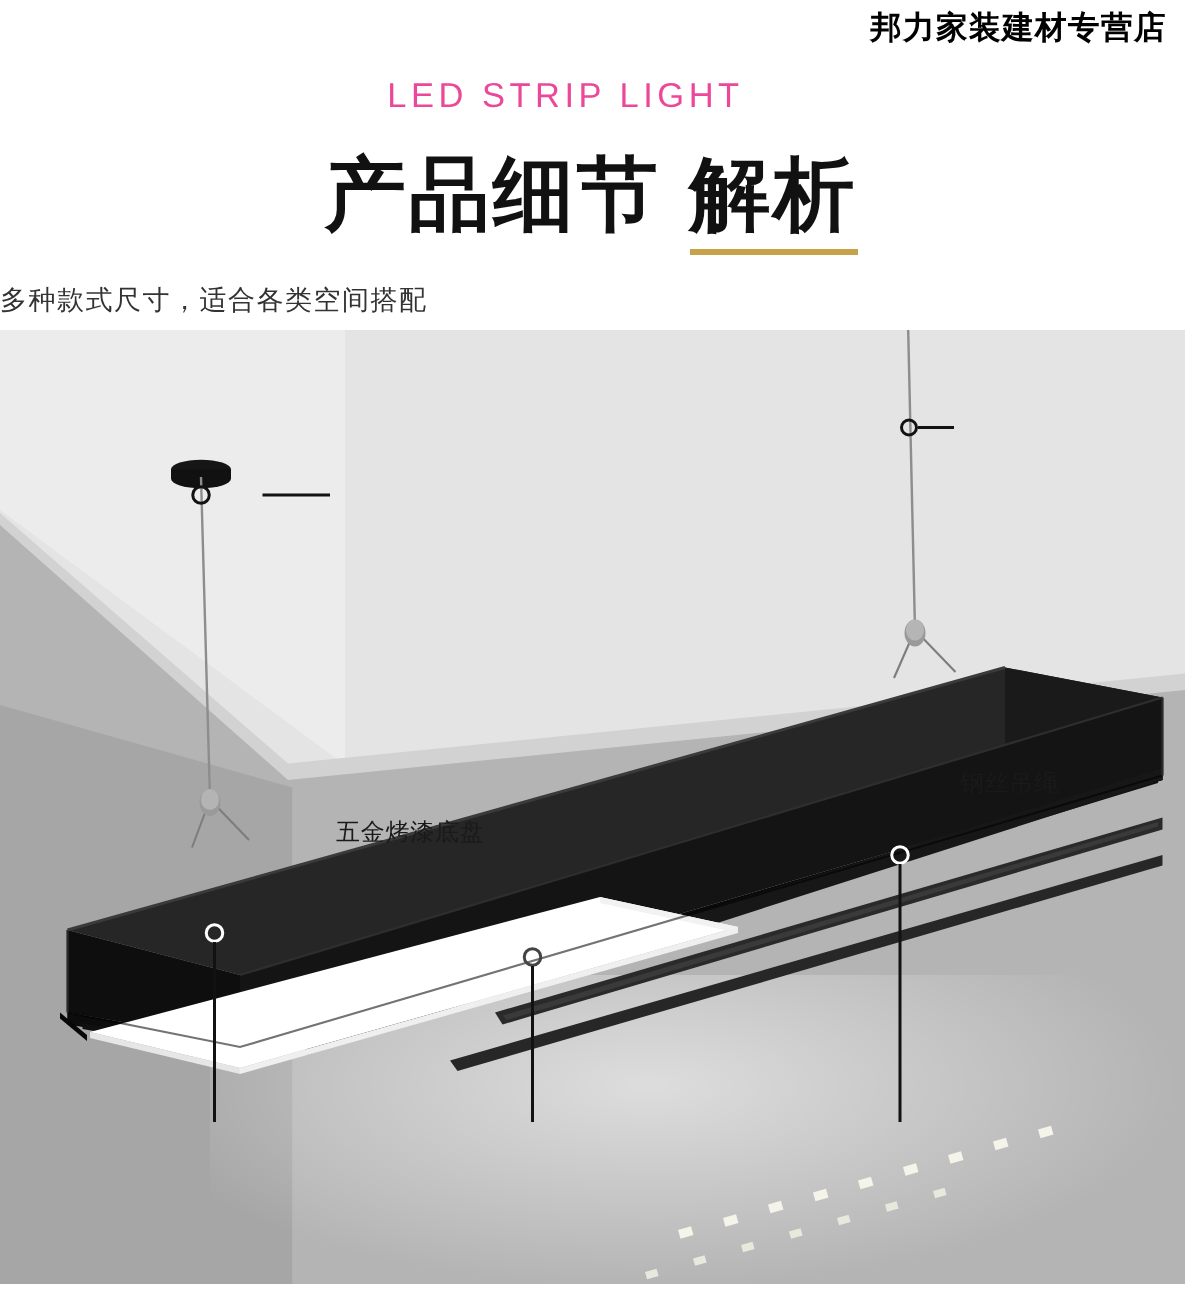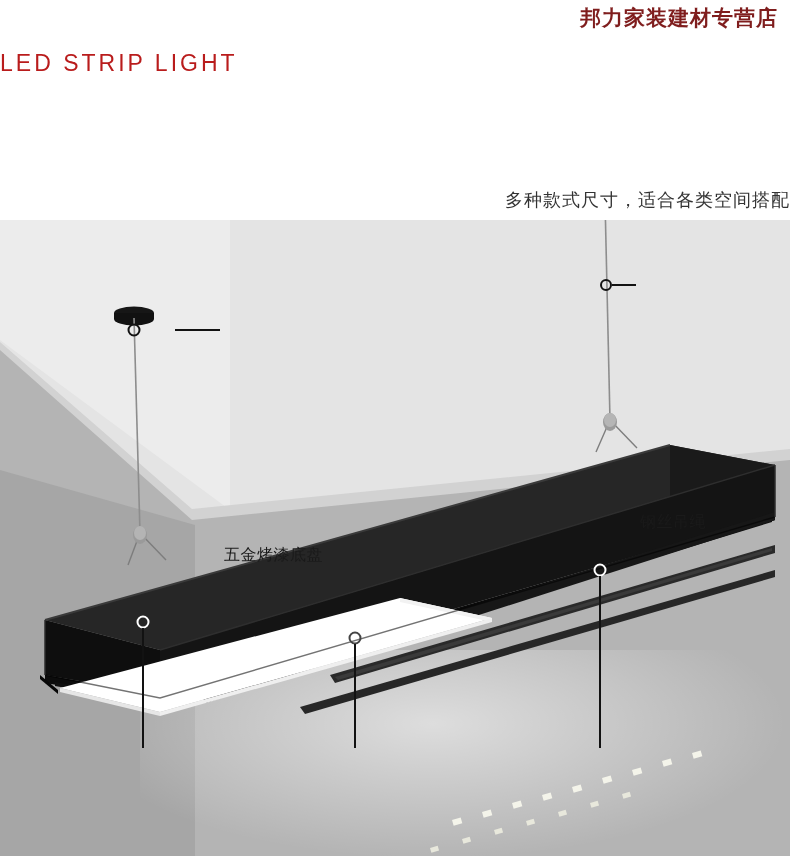--- a/index.html
+++ b/index.html
@@ -18,33 +18,33 @@
     background: #ffffff;
   }
 
   
   .shop-name {
     position: absolute;
     top: 4px;
     right: 12px;
     font-size: 21px;
     font-weight: bold;
-    color: #7f1d1d;
+    color: #000000;
     letter-spacing: 1px;
     white-space: nowrap;
   }
   .eng-title {
     position: absolute;
     top: 50px;
     left: 0;
     width: 754px;
-    text-align: left;
+    text-align: center;
     font-size: 23px;
     letter-spacing: 3px;
-    color: #b91c1c;
+    color: #ec4899;
     font-weight: 500;
   }
   .main-title {
     position: absolute;
     top: 94px;
     left: 0;
     width: 790px;
     text-align: center;
     font-size: 54px;
     font-weight: bold;
@@ -64,21 +64,21 @@
     right: 2px;
     bottom: -3px;
     height: 4px;
     background: #c8a24a;
   }
   .sub-title {
     position: absolute;
     top: 188px;
     left: 0;
     width: 790px;
-    text-align: right;
+    text-align: left;
     font-size: 18px;
     color: #333333;
     letter-spacing: 1px;
   }
 
   
   .photo {
     position: absolute;
     left: 0;
     top: 220px;
@@ -149,20 +149,23 @@
 </style>
 </head>
 <body>
 
 <div id="stage">
 
   <div class="shop-name">邦力家装建材专营店</div>
 
   <div class="eng-title">LED STRIP LIGHT</div>
 
+  <div class="main-title">
+    <span>产品细节 </span><span class="accent">解析</span>
+  </div>
 
   <div class="sub-title">多种款式尺寸，适合各类空间搭配</div>
 
   <div class="photo">
 
     <div class="plane ceiling-main"></div>
     <div class="plane ceiling-left"></div>
     <div class="plane ceiling-band"></div>
     <div class="plane wall-back"></div>
     <div class="plane wall-shade"></div>

